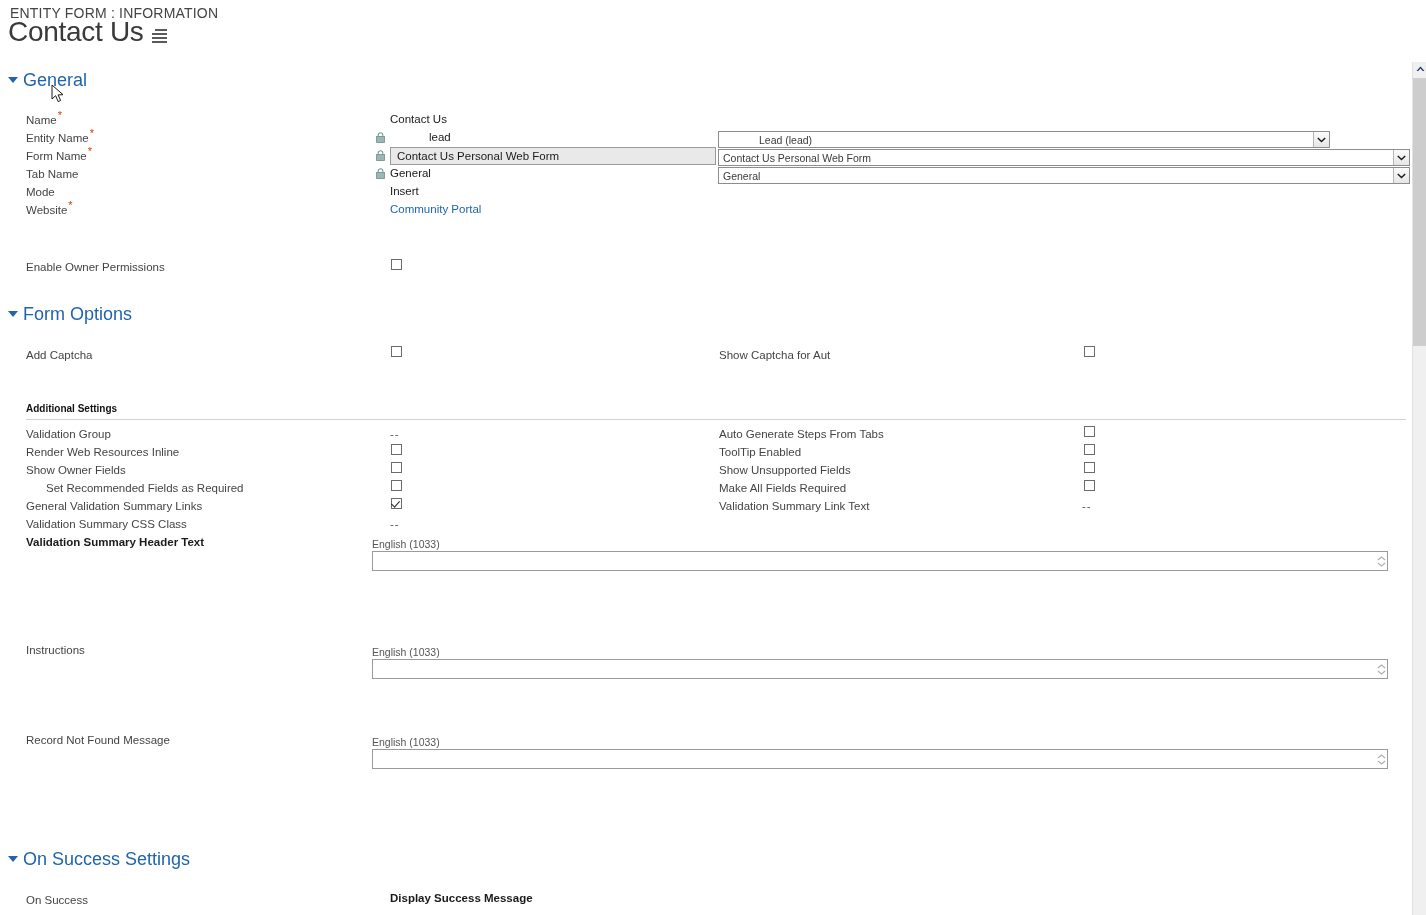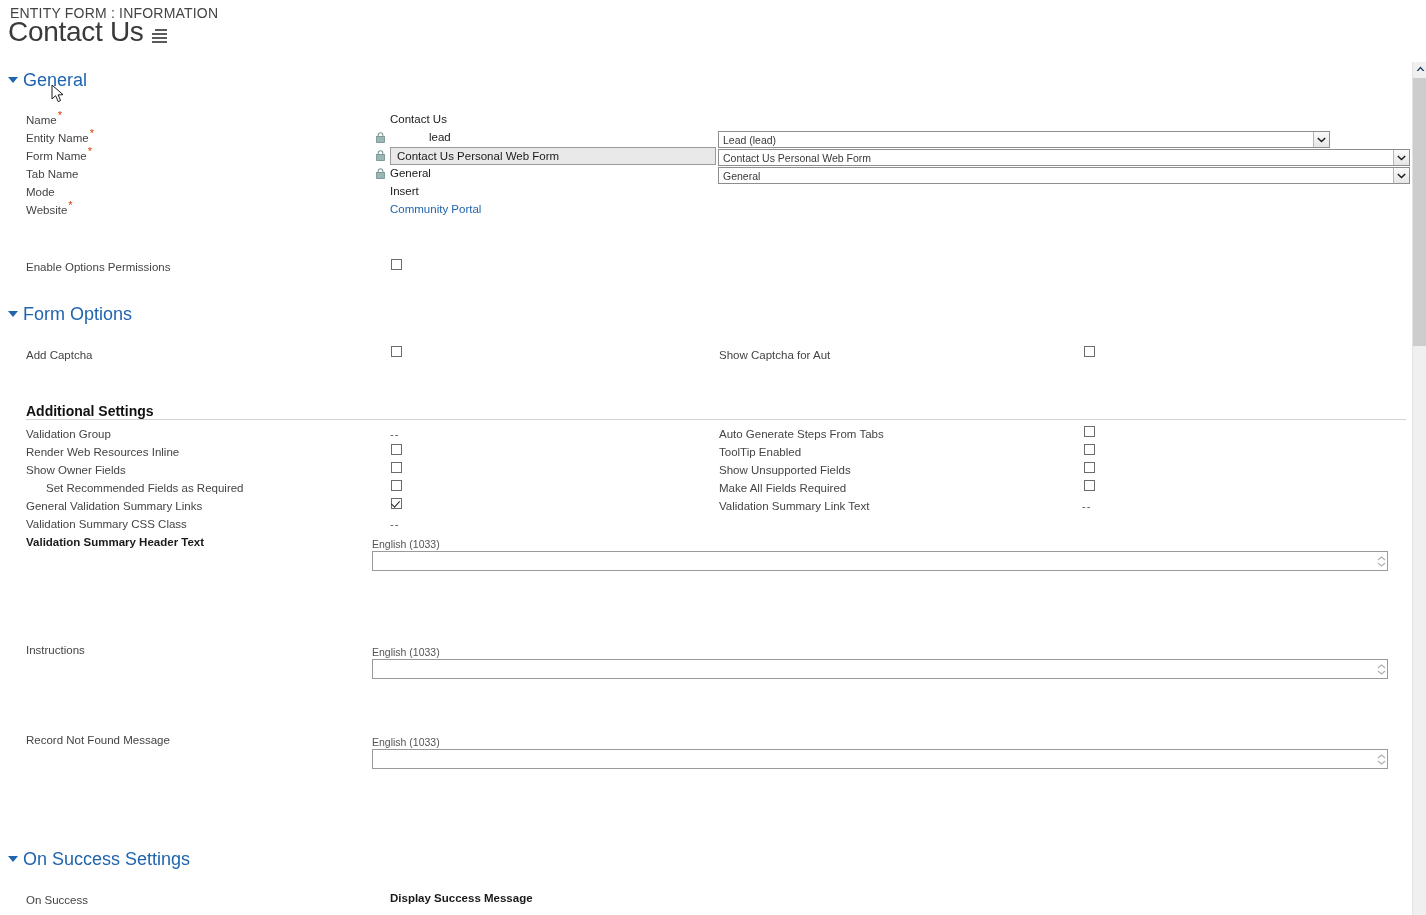--- a/index.html
+++ b/index.html
@@ -156,21 +156,21 @@
     left: 1px; top: 0px;
     width: 4px; height: 7px;
     border: solid #222;
     border-width: 0 1.6px 1.6px 0;
     transform: rotate(42deg);
   }
 
   
   .sub-hdr {
     position: absolute;
-    font-size: 14px; font-weight: bold; color: #111;
+    font-size: 10px; font-weight: bold; color: #111;
     white-space: nowrap;
   }
   .rule {
     position: absolute;
     height: 1px; background: #d3d3d3;
   }
 
   
   .loc-label {
     position: absolute;
@@ -249,21 +249,21 @@
 
   <svg class="lock" style="left:376px; top:168px;" viewBox="0 0 9 11">
     <path d="M2.2 4.6 V3.1 A2.3 2.3 0 0 1 6.8 3.1 V4.6" fill="none" stroke="#7f9a9a" stroke-width="1.1"></path>
     <rect x="0.6" y="4.4" width="7.8" height="6.1" fill="#9bb7b5" stroke="#6e8c8a" stroke-width="0.8"></rect>
   </svg>
   <div class="val" style="left:390px; top:167px;">General</div>
 
   <div class="val" style="left:390px; top:185px;">Insert</div>
   <div class="val link" style="left:390px; top:203px;">Community Portal</div>
 
-  <div class="sel" style="left:718px; top:131px; width:612px;">
+  <div class="sel" style="left:718px; top:131px; width:612px;padding-left:36px;">
     <span class="sel-text">Lead (lead)</span>
     <span class="sel-btn">
       <svg width="9" height="6" viewBox="0 0 9 6">
           <path d="M0.8 1 L4.5 4.6 L8.2 1" fill="none" stroke="#1a1a1a" stroke-width="1.4"></path>
         </svg>
     </span>
   </div>
   <div class="sel" style="left:718px; top:149px; width:692px;">
     <span class="sel-text">Contact Us Personal Web Form</span>
     <span class="sel-btn">
@@ -274,21 +274,21 @@
   </div>
   <div class="sel" style="left:718px; top:167px; width:692px;">
     <span class="sel-text">General</span>
     <span class="sel-btn">
       <svg width="9" height="6" viewBox="0 0 9 6">
           <path d="M0.8 1 L4.5 4.6 L8.2 1" fill="none" stroke="#1a1a1a" stroke-width="1.4"></path>
         </svg>
     </span>
   </div>
 
-  <div class="lbl" style="left:26px; top:261px;">Enable Options Permissions</div>
+  <div class="lbl" style="left:26px; top:261px;">Enable Owner Permissions</div>
   <div class="cbx" style="left:391px; top:259px;"></div>
 
   <div class="section-hdr" style="left:8px; top:304px;">
     <span class="tri"></span>
     <span>Form Options</span>
   </div>
 
   <div class="lbl" style="left:26px; top:349px;">Add Captcha</div>
   <div class="cbx" style="left:391px; top:346px;"></div>
 

